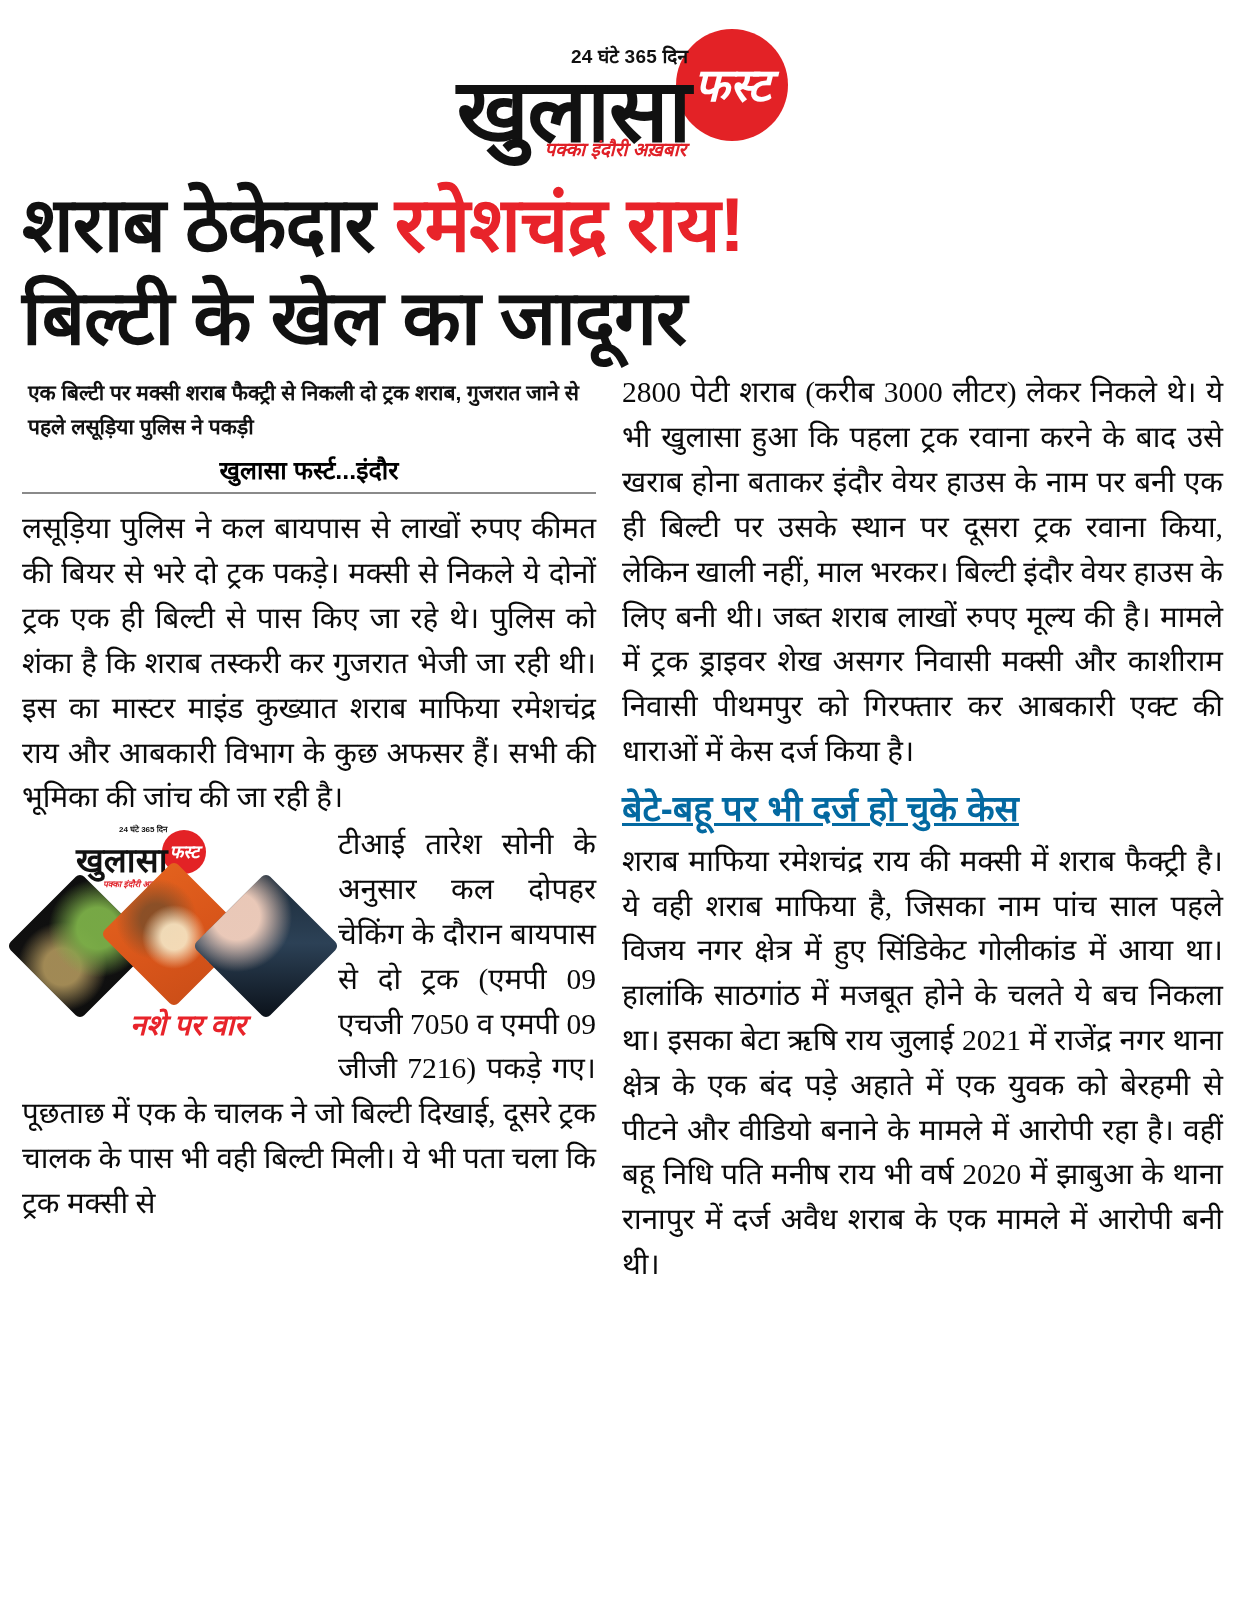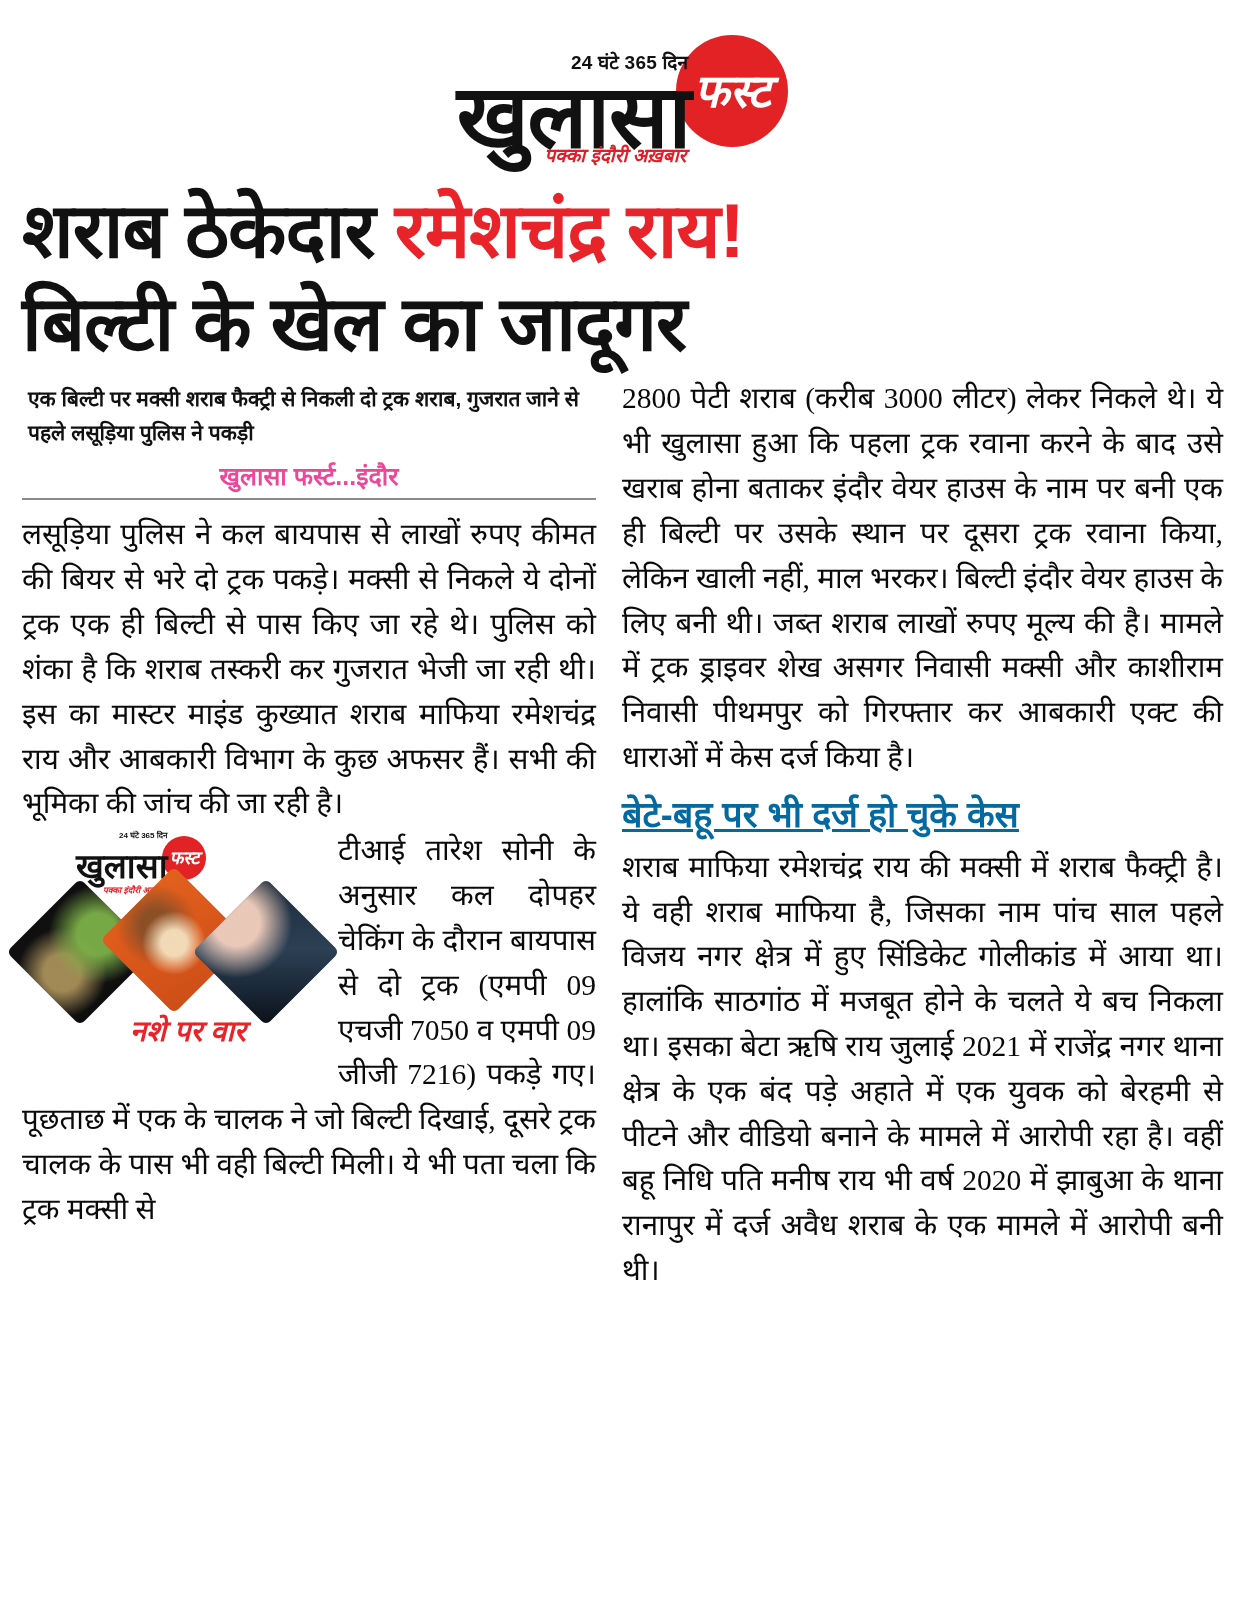--- a/index.html
+++ b/index.html
@@ -2,21 +2,21 @@
 <html><head>
 <meta charset="utf-8">
 <style>
   * { margin:0; padding:0; box-sizing:border-box; }
   html, body {
     width:1245px; height:1600px;
     background:#ffffff;
     font-family:"Liberation Serif", serif;
     overflow:hidden;
   }
-  .page { position:relative; width:1245px; height:1156px; padding:13px 22px; }
+  .page { position:relative; width:1245px; height:1156px; padding:7px 22px; }
 
   
   .masthead { height:168px; display:flex; align-items:center; justify-content:center; }
   .logo-wrap { position:relative; display:flex; align-items:flex-end; }
   .logo-left { position:relative; }
   .tag-top {
     position:absolute; right:2px; top:-6px;
     font-family:"Liberation Sans", sans-serif;
     font-weight:bold; font-size:19px; color:#111; letter-spacing:.2px;
     white-space:nowrap;
@@ -59,21 +59,21 @@
   .col-right { width:601px; }
 
   .subhead {
     font-family:"Liberation Sans", sans-serif;
     font-weight:bold; font-size:21px; line-height:1.62;
     text-align:left; color:#111; padding:6px 6px 8px 6px;
   }
   .byline {
     font-family:"Liberation Sans", sans-serif;
     font-weight:bold; font-size:25px; text-align:center;
-    color:#ec4899; padding-bottom:4px;
+    color:#000000; padding-bottom:4px;
   }
   .rule { height:2px; background:#8a8a8a; margin:2px 0 12px 0; }
 
   .body-text {
     font-family:"Liberation Serif", serif;
     font-size:29.5px; line-height:1.52;
     text-align:justify; text-justify:inter-word;
     color:#0a0a0a;
   }
   .body-text p { margin-bottom:2px; }

